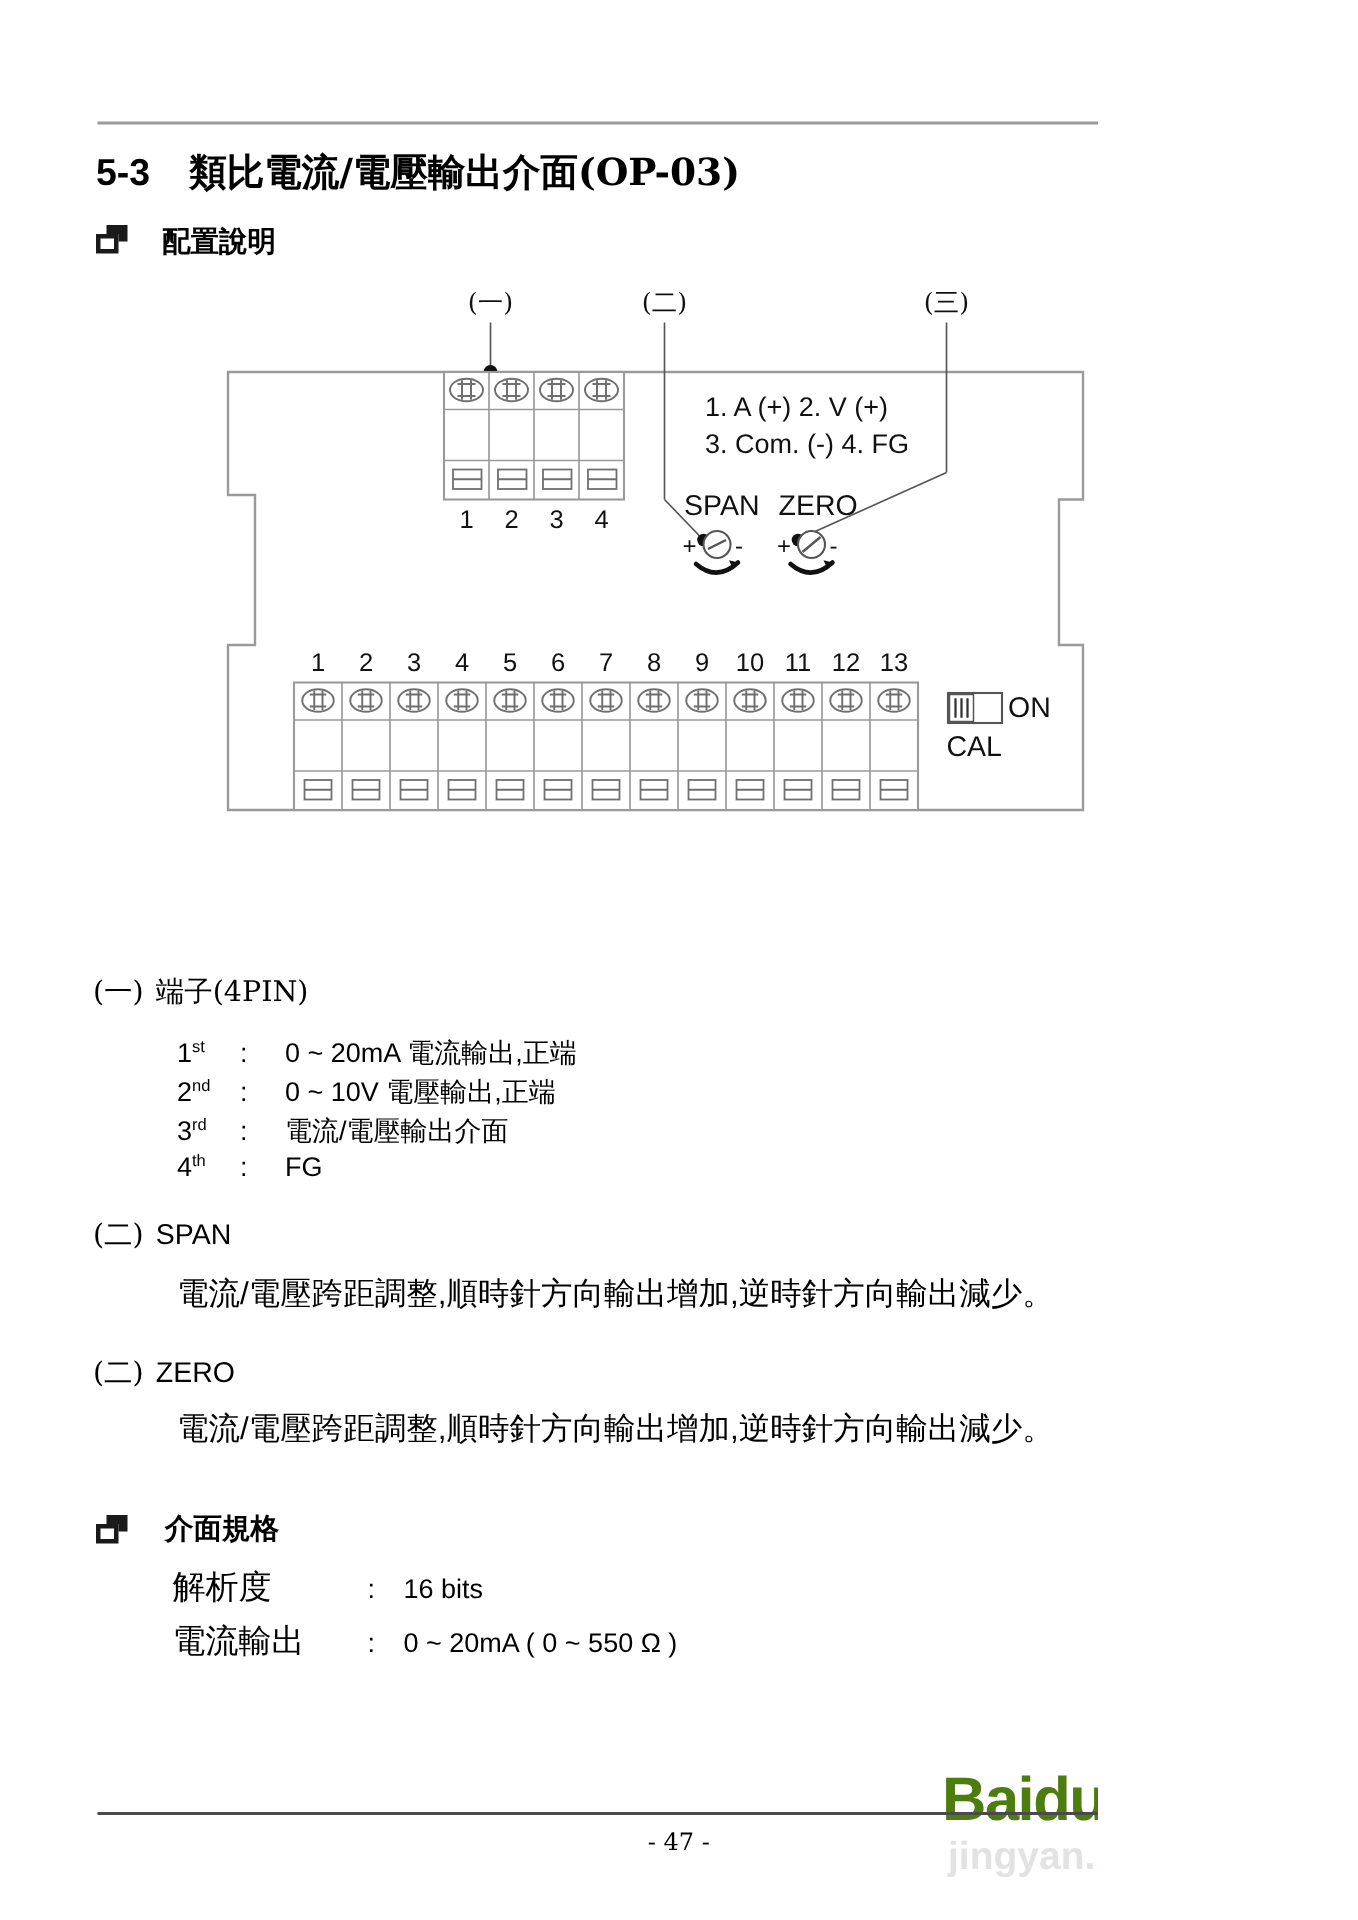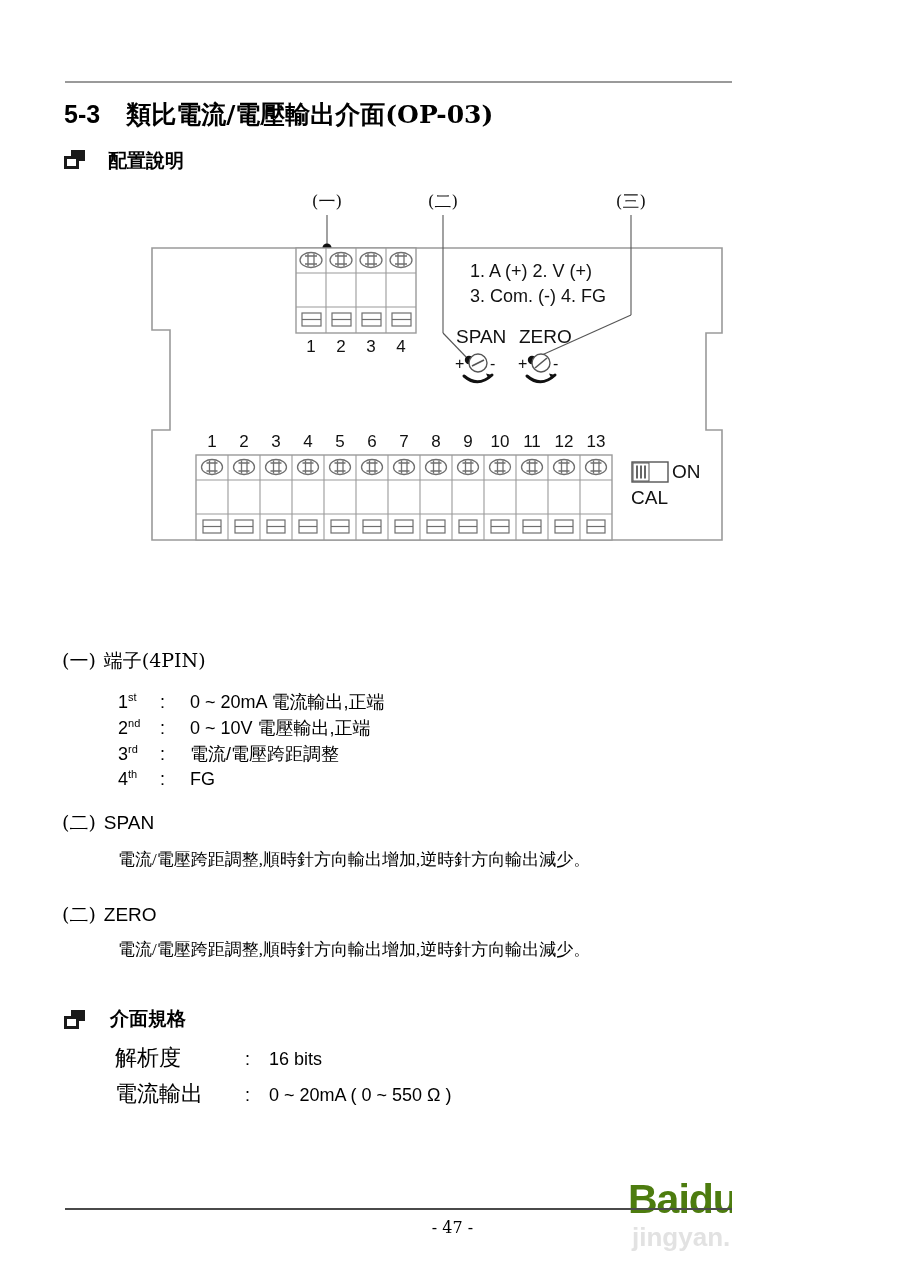--- a/index.html
+++ b/index.html
@@ -106,22 +106,22 @@
     vertical-align: super;
     text-align: center;
   }
   .pin-row .colon {
     display: inline-block;
     width: 30px;
   }
 
   .para {
     position: absolute;
-    font-size: 17px;
-    font-family: Liberation Serif, serif;
+    font-size: 21px;
+    font-family: Liberation Sans, sans-serif;
     white-space: nowrap;
   }
 
   .spec-row {
     position: absolute;
     font-size: 18px;
     white-space: nowrap;
   }
   .spec-row .sp-label {
     display: inline-block;
@@ -412,21 +412,21 @@
     <span class="paren">(一)</span><span class="cjk">端子(4PIN)</span>
   </div>
 
   <div class="pin-row" style="left:118px; top:690px;">
     <span class="ord">1<sup>st</sup></span><span class="colon">:</span><span class="val cjk">0 ~ 20mA 電流輸出,正端</span>
   </div>
   <div class="pin-row" style="left:118px; top:716px;">
     <span class="ord">2<sup>nd</sup></span><span class="colon">:</span><span class="val cjk">0 ~ 10V 電壓輸出,正端</span>
   </div>
   <div class="pin-row" style="left:118px; top:742px;">
-    <span class="ord">3<sup>rd</sup></span><span class="colon">:</span><span class="val cjk">電流/電壓跨距調整</span>
+    <span class="ord">3<sup>rd</sup></span><span class="colon">:</span><span class="val cjk">電流/電壓輸出介面</span>
   </div>
   <div class="pin-row" style="left:118px; top:768px;">
     <span class="ord">4<sup>th</sup></span><span class="colon">:</span><span class="val">FG</span>
   </div>
 
   <div class="blk-label" style="left:62px; top:810px;">
     <span class="paren">(二)</span><span>SPAN</span>
   </div>
   <div class="para" style="left:118px; top:848px;">電流/電壓跨距調整,順時針方向輸出增加,逆時針方向輸出減少。</div>
 

